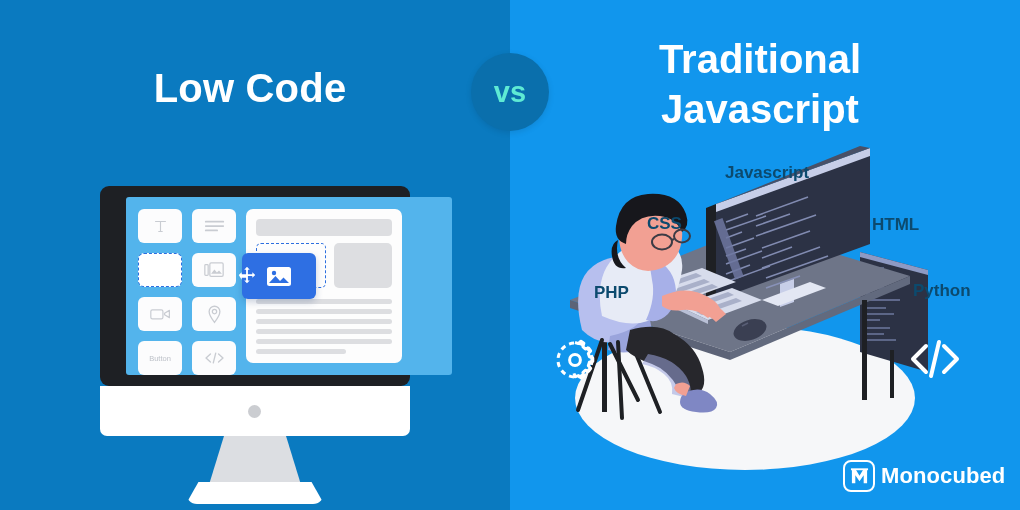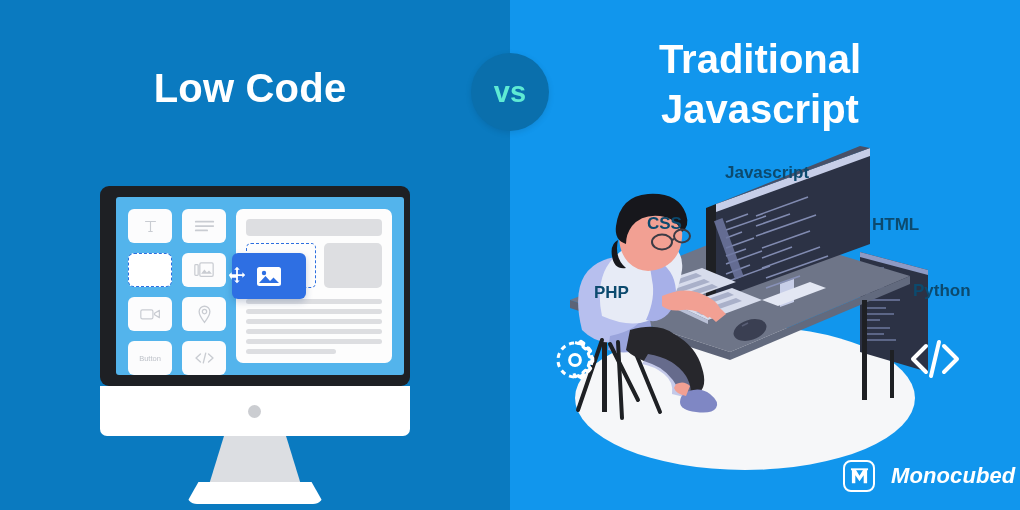--- a/index.html
+++ b/index.html
@@ -25,21 +25,21 @@
   #vs-badge{
     position:absolute;left:471px;top:53px;width:78px;height:78px;border-radius:50%;
     background:#0A6FAC;display:flex;align-items:center;justify-content:center;
     color:#5eead4;font-size:29px;font-weight:bold;box-shadow:0 2px 6px rgba(0,0,0,.10);
   }
 
   
   #monitor{position:absolute;left:100px;top:186px;width:310px;height:290px;}
   #bezel{position:absolute;left:0;top:0;width:310px;height:200px;
     background:#1E2024;border-radius:9px;}
-  #screen{position:absolute;left:16px;top:11px;width:288px;height:178px;
+  #screen{position:absolute;left:26px;top:11px;width:326px;height:178px;
     background:#53B4EC;border-radius:3px;overflow:hidden;}
   #chin{position:absolute;left:0;top:200px;width:310px;height:50px;
     background:#fff;border-radius:0 0 7px 7px;}
   #chin-dot{position:absolute;left:148px;top:219px;width:13px;height:13px;
     border-radius:50%;background:#CBCDD1;}
   #stand-neck{position:absolute;left:108px;top:250px;width:94px;height:52px;
     background:#DCDEE2;clip-path:polygon(17% 0,83% 0,100% 100%,0 100%);}
   #stand-base{position:absolute;left:86px;top:296px;width:138px;height:22px;
     background:#fff;border-radius:8px 8px 11px 11px;
     clip-path:polygon(9% 0,91% 0,100% 100%,0 100%);}
@@ -75,21 +75,21 @@
   .tag{position:absolute;color:#0c4a6e;font-weight:bold;font-size:17px;white-space:nowrap;}
   #tag-js{left:215px;top:163px;font-size:17px;}
   #tag-css{left:126px;top:214px;margin-left:11px;}
   #tag-html{left:362px;top:215px;text-align:right;}
   #tag-php{left:84px;top:283px;text-align:right;}
   #tag-python{left:403px;top:281px;}
   #gear-icon{position:absolute;left:551px;top:336px;width:48px;height:48px;}
   #code-icon{position:absolute;left:910px;top:336px;width:50px;height:46px;}
 
   
-  #logo{position:absolute;left:843px;top:460px;display:flex;align-items:center;gap:16px;font-style:italic;}
+  #logo{position:absolute;left:843px;top:460px;display:flex;align-items:center;gap:6px;}
   #logo-mark{width:32px;height:32px;border:2px solid #fff;border-radius:8px;
     display:flex;align-items:center;justify-content:center;box-sizing:border-box;}
   #logo-text{color:#fff;font-size:22px;font-weight:bold;letter-spacing:.1px;}
 </style>
 </head>
 <body>
 
 <div id="stage">
 
   <div class="panel" id="left-panel">

